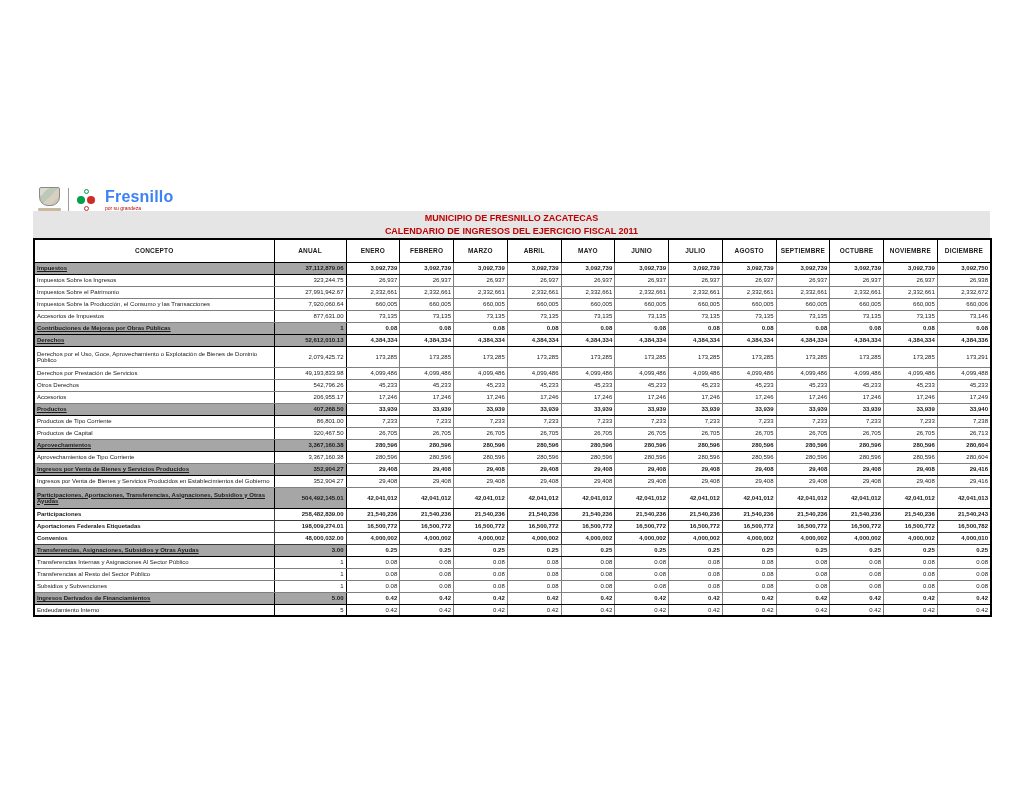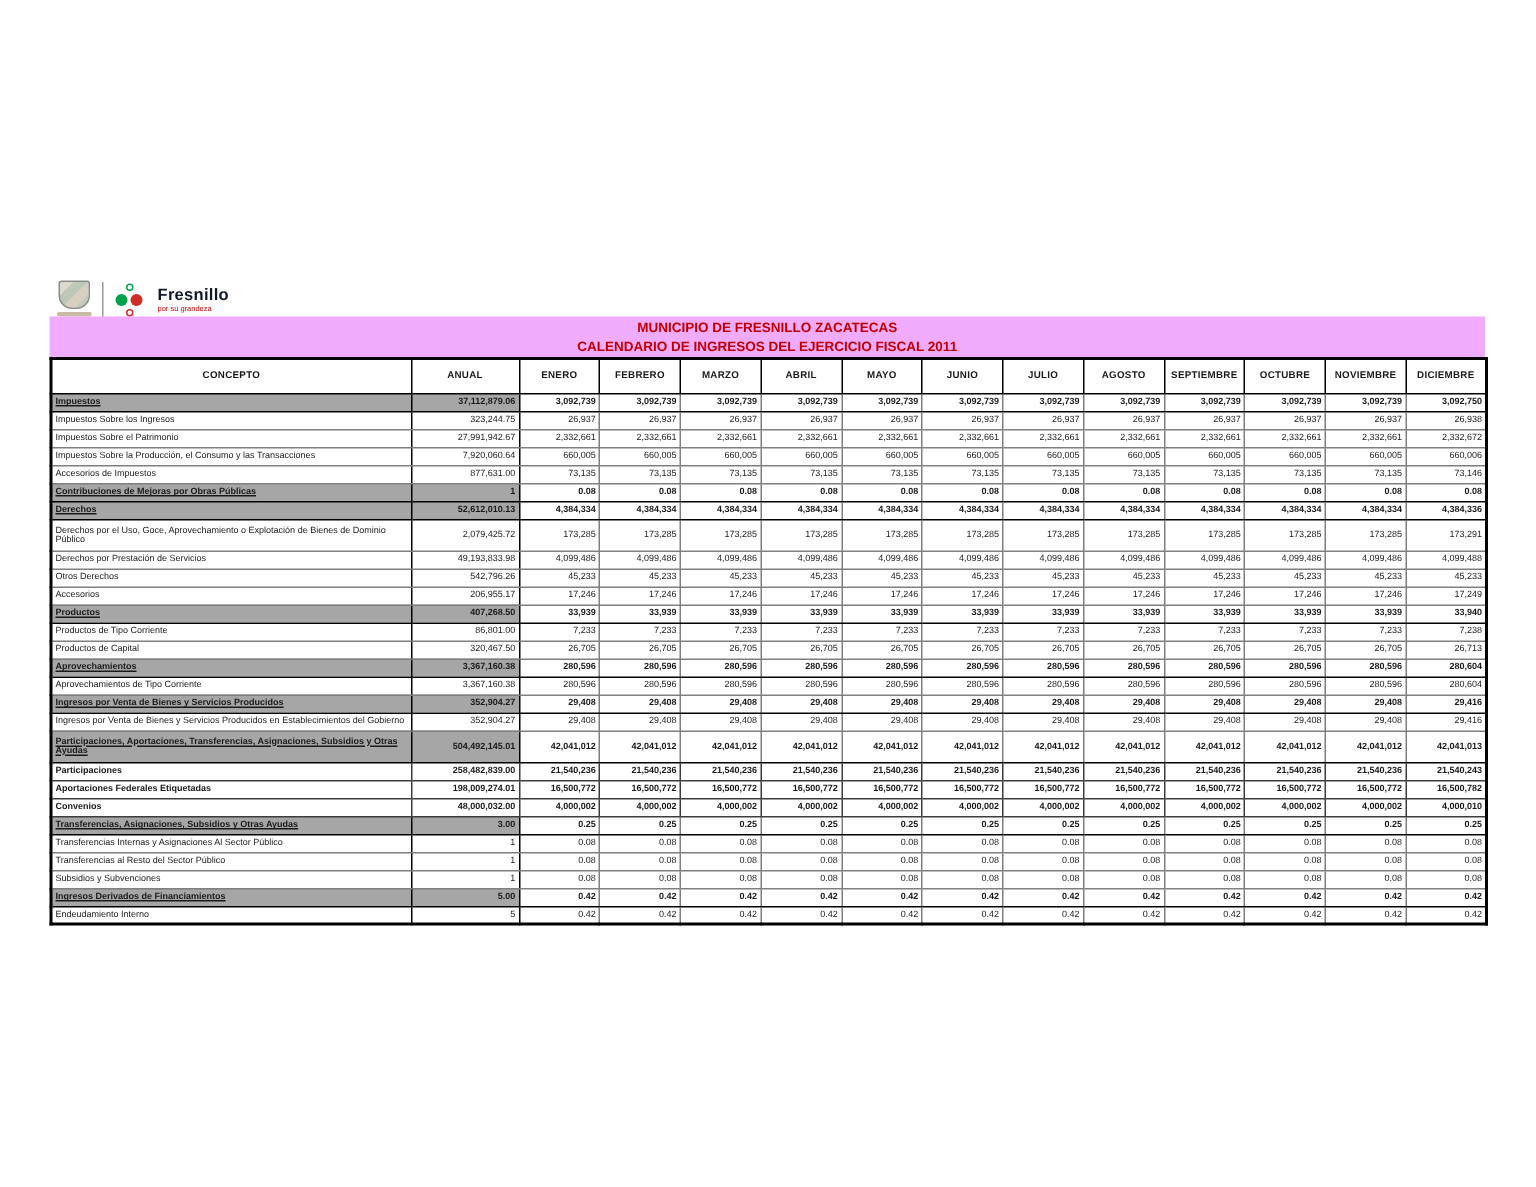--- a/index.html
+++ b/index.html
@@ -18,26 +18,26 @@
   }
   .crest .caption { margin-top: 2px; height: 3px; background: #c9b9a0; border-radius: 1px; }
   .logo-divider { width: 1px; height: 24px; background: #9a9a9a; }
   .logo-mark { position: relative; width: 22px; height: 24px; }
   .logo-mark .dot { position: absolute; border-radius: 50%; }
   .dot-top    { width: 5px; height: 5px; left: 8px;  top: 1px;  border: 1px solid #00A24B; background: #fff; }
   .dot-left   { width: 8px; height: 8px; left: 1px;  top: 8px;  background: #00A24B; }
   .dot-right  { width: 8px; height: 8px; left: 11px; top: 8px;  background: #D02B27; }
   .dot-bottom { width: 5px; height: 5px; left: 8px;  top: 18px; border: 1px solid #D02B27; background: #fff; }
   .brand-text { display: flex; flex-direction: column; line-height: 1; }
-  .brand-name { color: #0f172a; font-weight: bold; font-size: 11px; letter-spacing: 0.2px; }
+  .brand-name { color: #3b82f6; font-weight: bold; font-size: 16px; letter-spacing: 0.2px; }
   .brand-tag  { color: #C00000; font-size: 5px; margin-top: 1px; }
   
   .banner {
     position: absolute; left: 33px; top: 211px; width: 957px; height: 27px;
-    background: #f0abfc; color: #C00000; font-weight: bold; text-align: center;
+    background: #e5e5e5; color: #C00000; font-weight: bold; text-align: center;
     font-size: 9px; line-height: 13px; padding-top: 1px;
   }
   
   .tbl-wrap { position: absolute; left: 33px; top: 238px; width: 957px; }
   table { border-collapse: collapse; width: 957px; table-layout: fixed; border: 2px solid #000; }
   col.c-concepto { width: 240px; }
   col.c-anual    { width: 72px;  }
   col.c-month    { width: 53.75px; }
   th {
     border: 1.5px solid #000; background: #fff; font-size: 6.5px; font-weight: bold;

